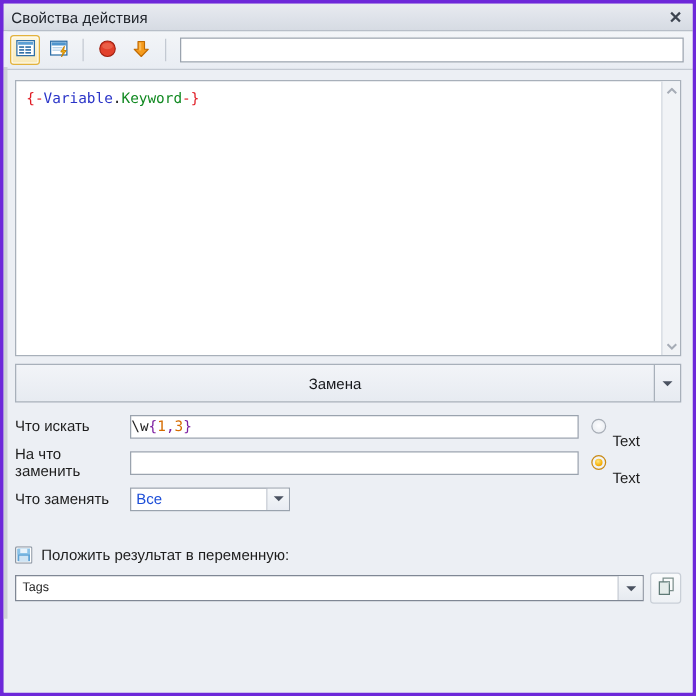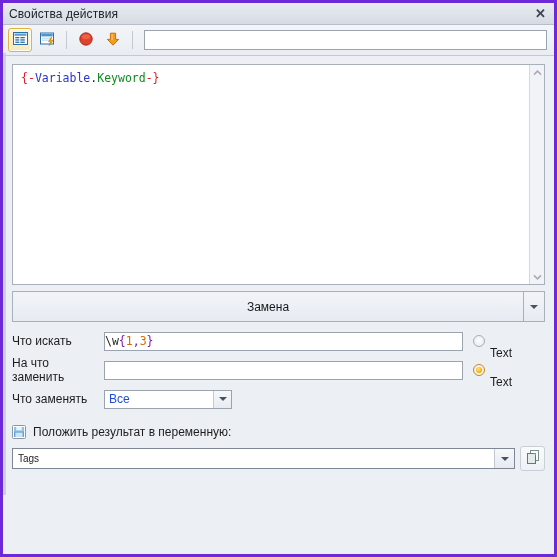--- a/index.html
+++ b/index.html
@@ -301,21 +301,21 @@
     display: flex;
     align-items: center;
     justify-content: center;
   }
 
   
   .check-row {
     display: flex;
     align-items: flex-start;
     gap: 7px;
-    margin-top: 8px;
+    margin-top: 20px;
     margin-bottom: 7px;
     cursor: pointer;
   }
   .check-icon {
     width: 14px; height: 14px;
     flex: 0 0 14px;
     box-sizing: border-box;
   }
   .check-label { font-size: 12px; color: #1d1d1d; }
 

